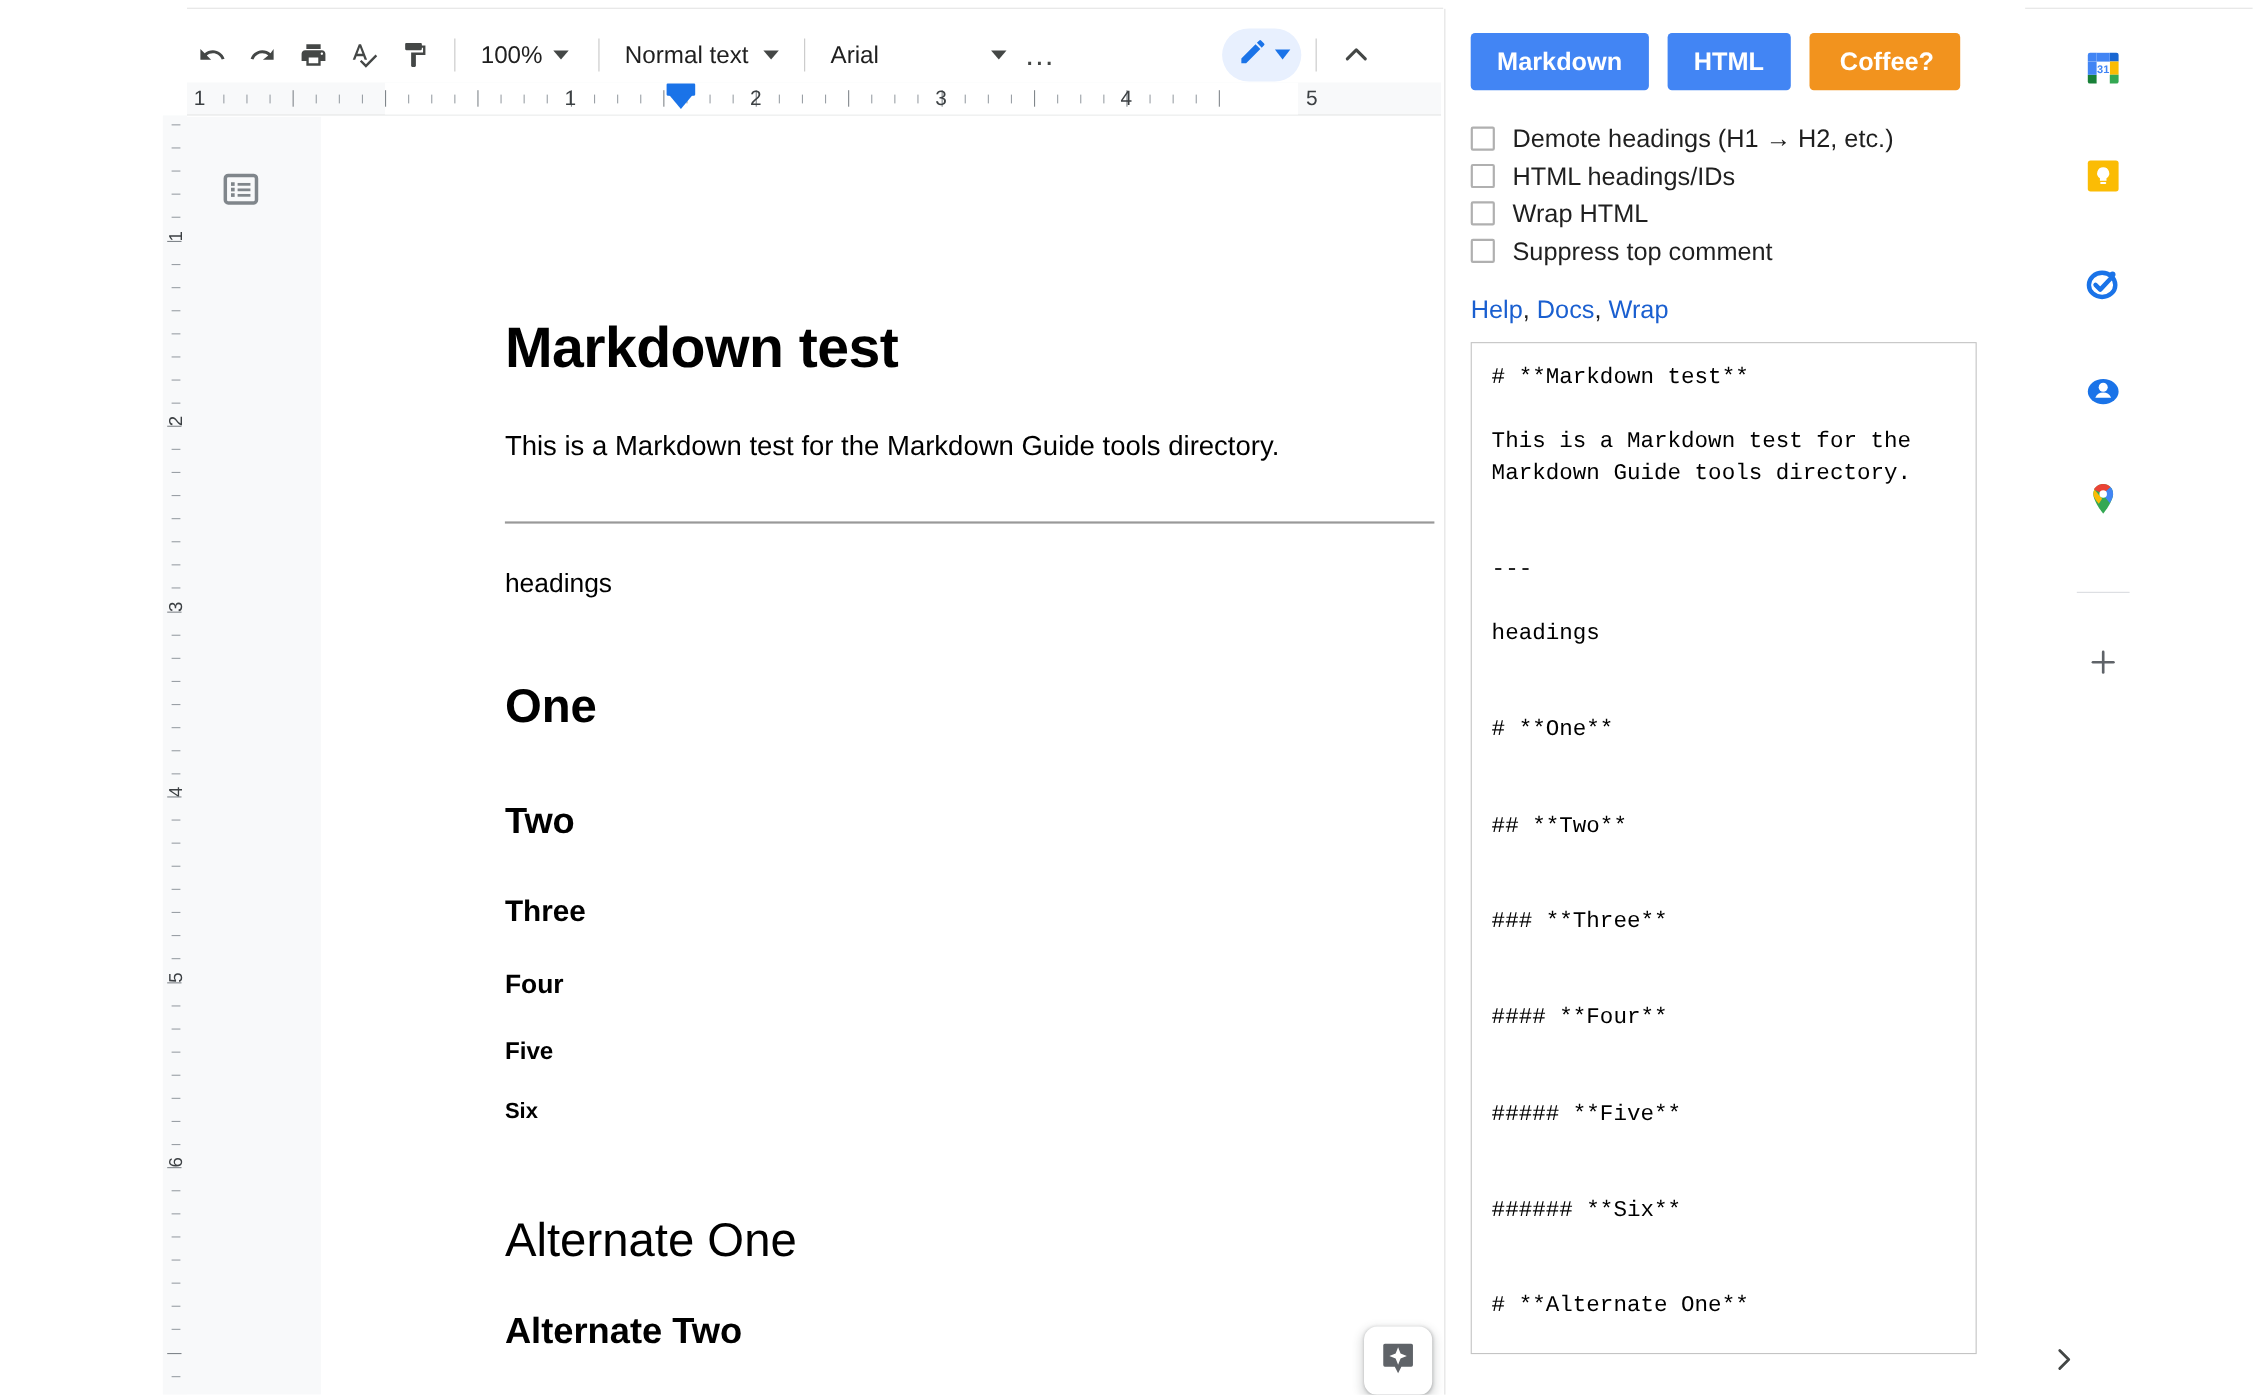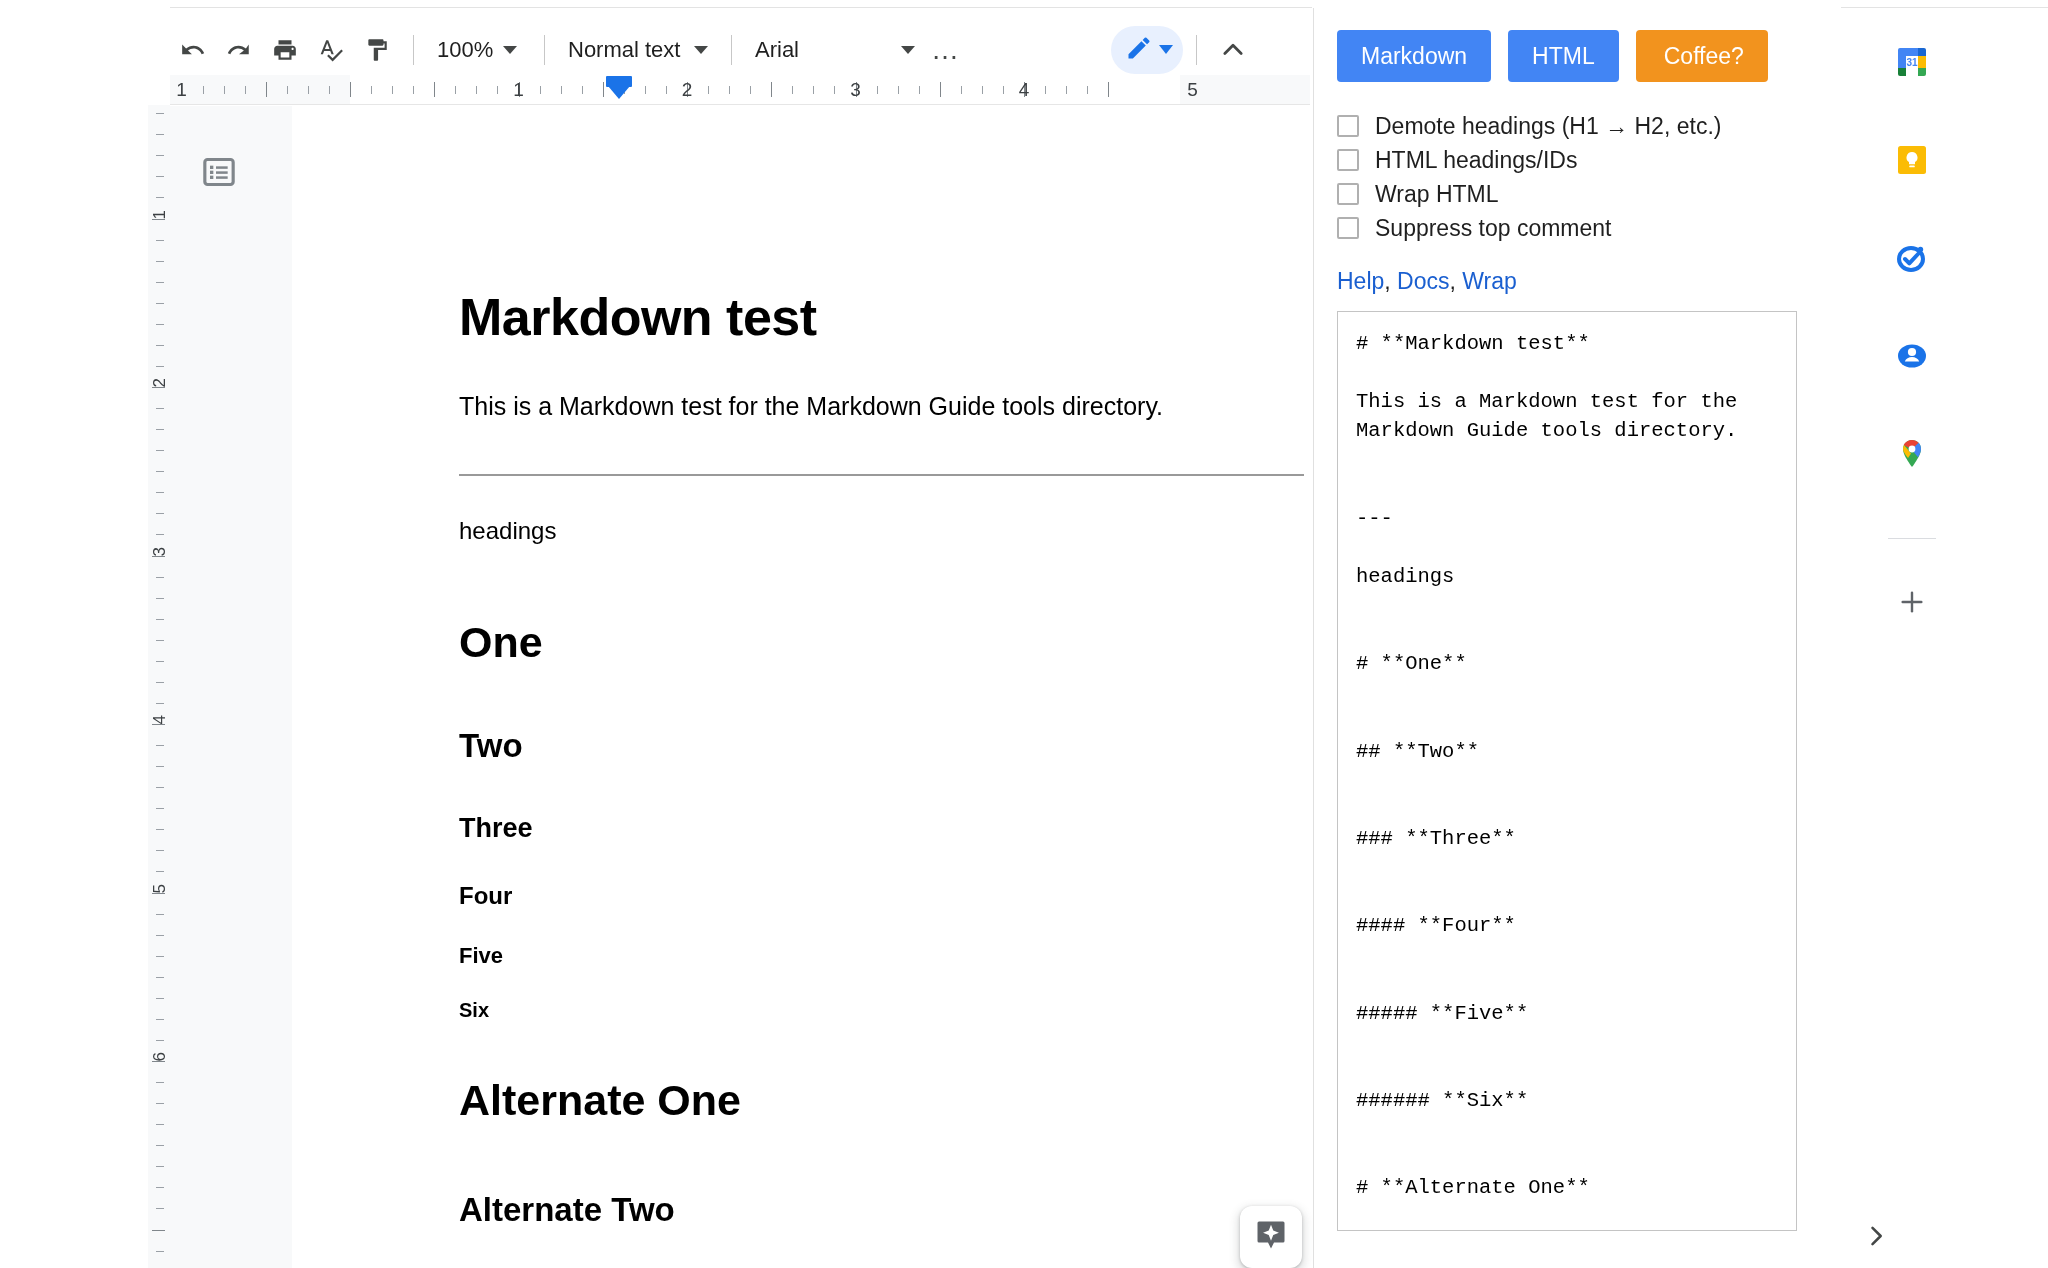--- a/index.html
+++ b/index.html
@@ -128,21 +128,21 @@
   .doc-hr {
     position: absolute; left: 0; top: 474px; width: 845px; height: 2px; background: #999;
   }
   .lbl-headings { position: absolute; left: 0; top: 517px; font-size: 24px; color: #000; }
   .h-one   { position: absolute; left: 0; top: 618px; font-size: 43px; font-weight: bold; }
   .h-two   { position: absolute; left: 0; top: 727px; font-size: 33px; font-weight: bold; }
   .h-three { position: absolute; left: 0; top: 813px; font-size: 27px; font-weight: bold; }
   .h-four  { position: absolute; left: 0; top: 882px; font-size: 24px; font-weight: bold; }
   .h-five  { position: absolute; left: 0; top: 943px; font-size: 22px; font-weight: bold; }
   .h-six   { position: absolute; left: 0; top: 999px; font-size: 20px; font-weight: bold; }
-  .h-alt1  { position: absolute; left: 0; top: 1076px; font-size: 43px; font-weight: bold; }
+  .h-alt1  { position: absolute; left: 0; top: 1104px; font-size: 43px; font-weight: normal; }
   .h-alt2  { position: absolute; left: 0; top: 1191px; font-size: 33px; font-weight: bold; }
 
   
   .explore-btn {
     position: absolute; left: 1240px; top: 1206px; width: 62px; height: 62px;
     background: #fff; border-radius: 12px;
     box-shadow: 0 1px 3px rgba(60,64,67,.3), 0 4px 8px 3px rgba(60,64,67,.15);
     display: flex; align-items: center; justify-content: center; cursor: pointer;
   }
 
@@ -155,21 +155,21 @@
     height: 65px; background: #5f6368; display: flex; align-items: center;
     justify-content: space-between; padding: 0 22px 0 26px;
   }
   .panel-title { color: #fff; font-size: 25px; font-weight: bold; }
   .panel-close { color: #fff; cursor: pointer; display: flex; align-items: center; }
   .panel-body { padding: 22px 23px 0 23px; }
 
   .btn-row { display: flex; gap: 17px; }
   .pbtn {
     height: 52px; padding: 0 24px; border-radius: 4px; border: none;
-    color: #fff; font-size: 23px; font-weight: normal; cursor: pointer;
+    color: #fff; font-size: 23px; font-weight: bold; cursor: pointer;
     font-family: "Liberation Sans", sans-serif;
     display: flex; align-items: center; justify-content: center;
   }
   .pbtn.blue { background: #4285f4; }
   .pbtn.orange { background: #f2931e; }
 
   .checks { margin-top: 27px; }
   .check-row { display: flex; align-items: center; gap: 16px; height: 34px; cursor: pointer; }
   .cbox {
     width: 22px; height: 22px; border: 2px solid #b0b0b0; background: #fff;

